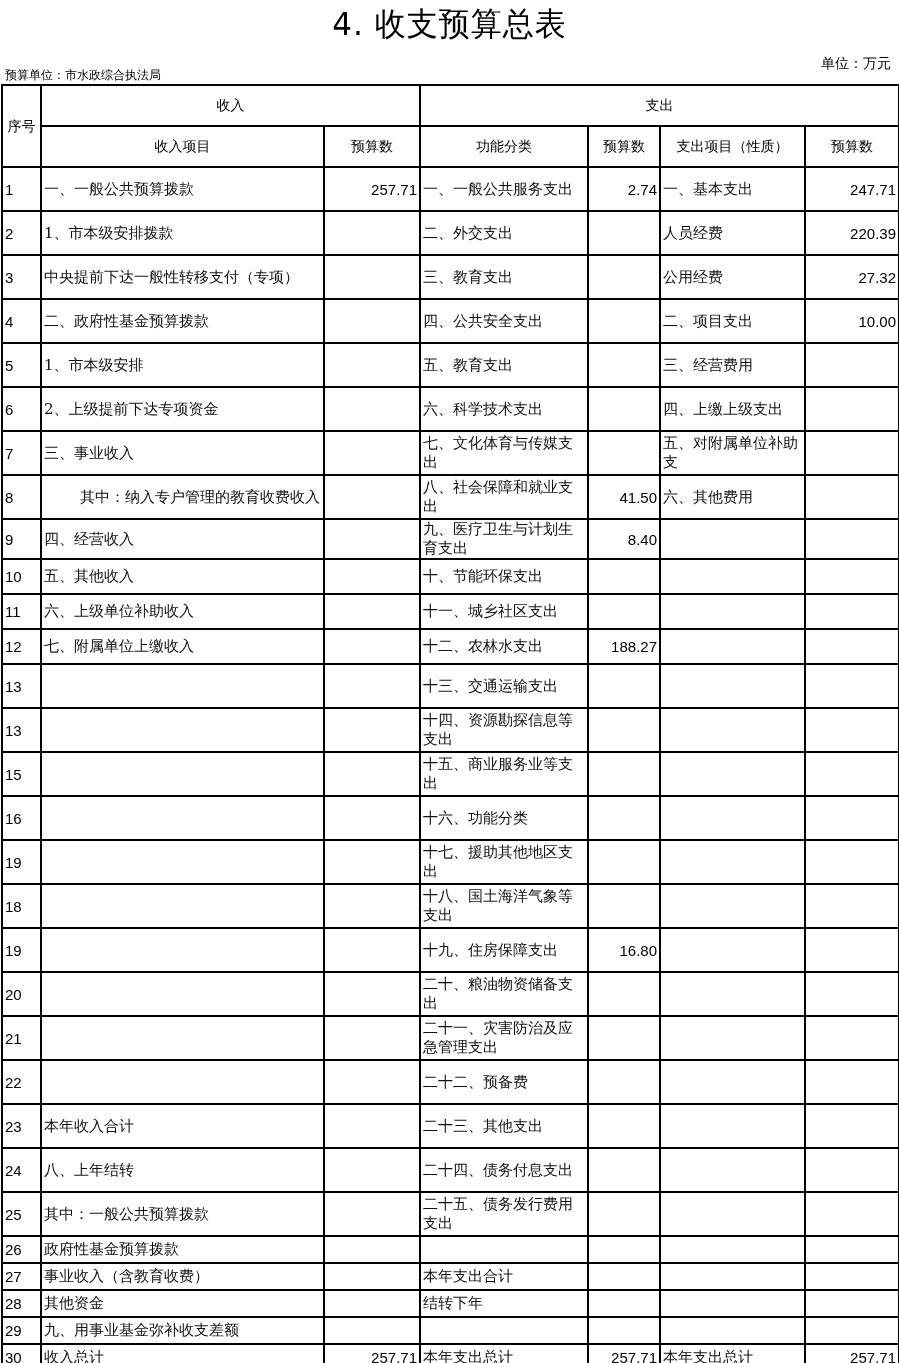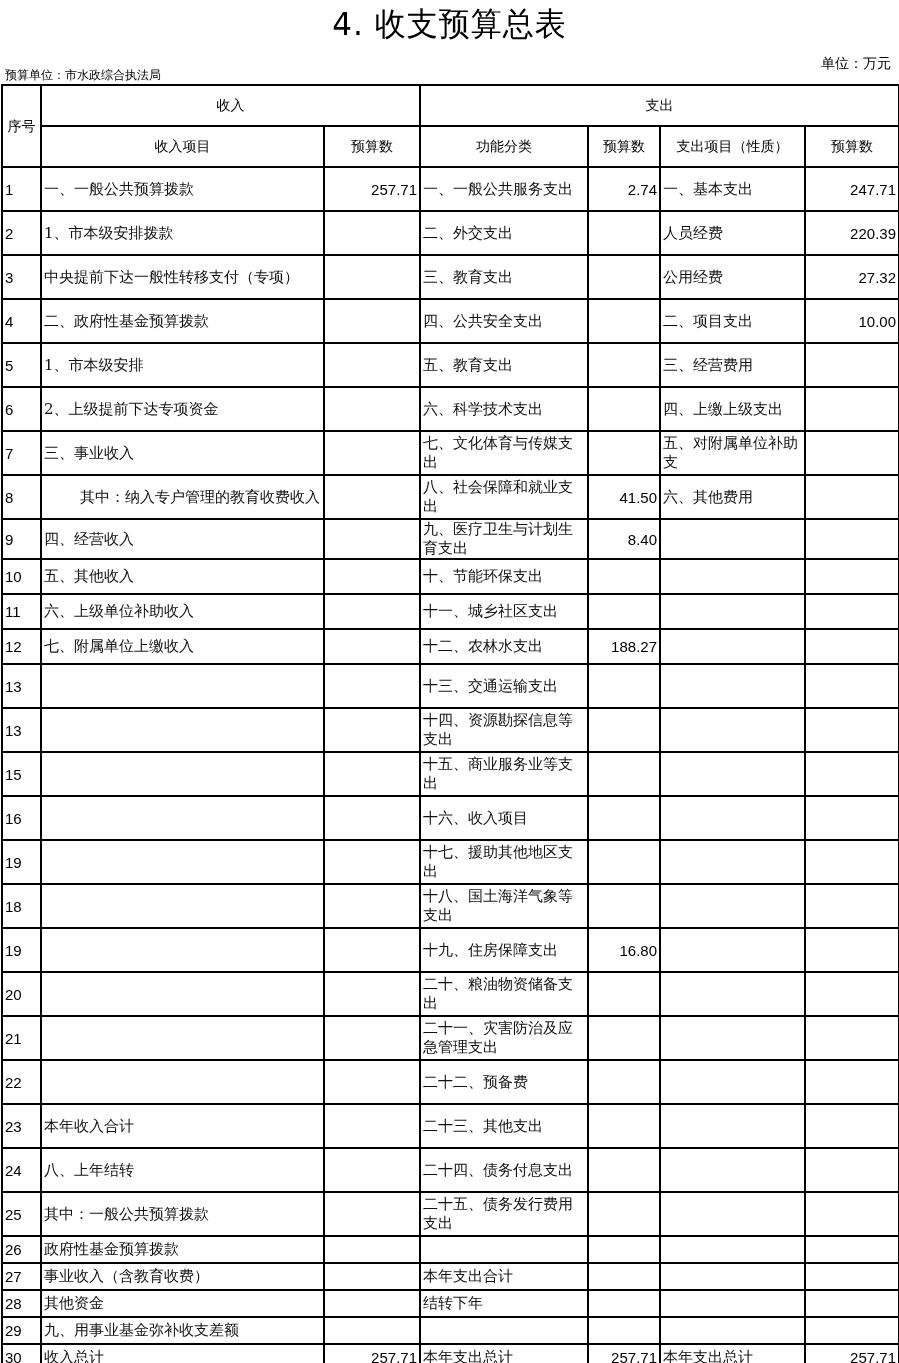--- a/index.html
+++ b/index.html
@@ -194,21 +194,21 @@
         <td class="num"></td>
         <td class="txt">十五、商业服务业等支出</td>
         <td class="num"></td>
         <td class="txt"></td>
         <td class="num"></td>
       </tr>
       <tr class="rt">
         <td class="idx">16</td>
         <td class="txt"></td>
         <td class="num"></td>
-        <td class="txt">十六、收入项目</td>
+        <td class="txt">十六、功能分类</td>
         <td class="num"></td>
         <td class="txt"></td>
         <td class="num"></td>
       </tr>
       <tr class="rt">
         <td class="idx">19</td>
         <td class="txt"></td>
         <td class="num"></td>
         <td class="txt">十七、援助其他地区支出</td>
         <td class="num"></td>

